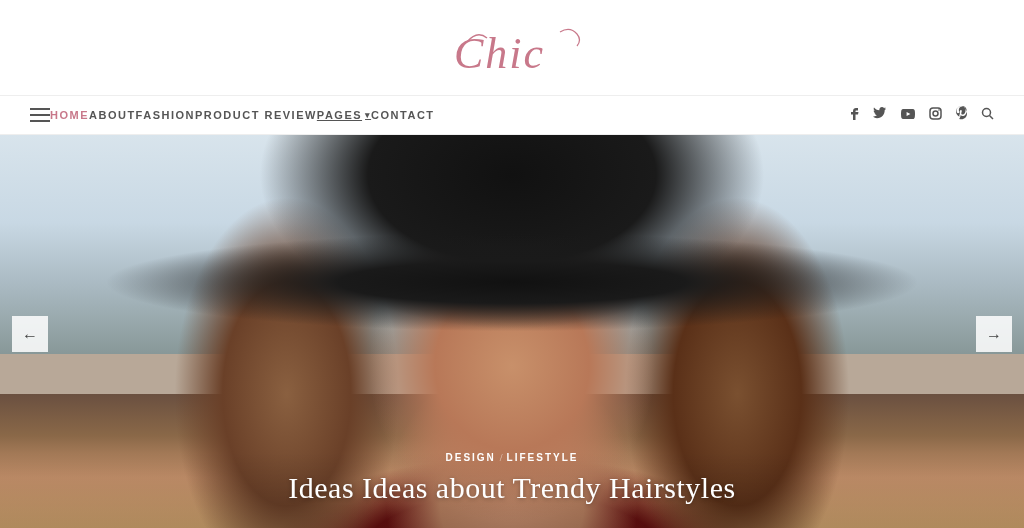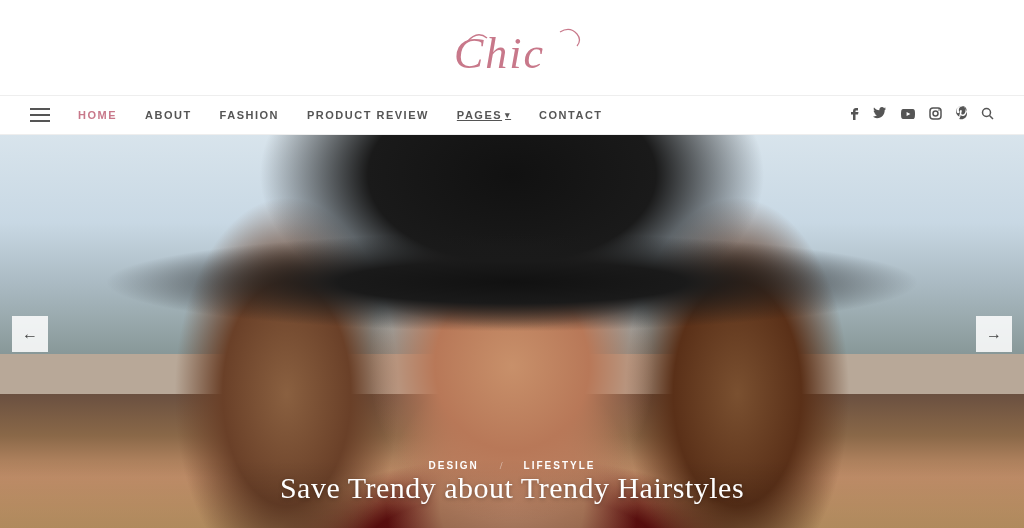--- a/index.html
+++ b/index.html
@@ -29,21 +29,20 @@
       display: flex;
       align-items: center;
       justify-content: space-between;
       padding: 0 30px;
       height: 40px;
     }
 
     .nav-left {
       display: flex;
       align-items: center;
-      gap: 28px;
     }
 
     .hamburger {
       display: flex;
       flex-direction: column;
       gap: 4px;
       cursor: pointer;
     }
 
     .hamburger span {
@@ -162,22 +161,22 @@
       padding-bottom: 28px;
       display: flex;
       flex-direction: column;
       align-items: center;
       z-index: 10;
       background: linear-gradient(transparent, rgba(0,0,0,0.18));
     }
 
     .hero-tags {
       display: flex;
-      gap: 21px;
-      margin-bottom: 0;
+      gap: 4px;
+      margin-bottom: 8px;
     }
 
     .hero-tag {
       font-family: Arial, sans-serif;
       font-size: 10px;
       letter-spacing: 2px;
       font-weight: 600;
       color: #fff;
       text-transform: uppercase;
     }
@@ -281,16 +280,16 @@
 
     <button class="prev-btn">←</button>
     <button class="next-btn">→</button>
 
     <div class="hero-overlay">
       <div class="hero-tags">
         <span class="hero-tag">DESIGN</span>
         <span class="hero-tag-sep">/</span>
         <span class="hero-tag">LIFESTYLE</span>
       </div>
-      <h1 class="hero-title">Save Trendy about Trendy Hairstyles</h1>
+      <h1 class="hero-title">Ideas Ideas about Trendy Hairstyles</h1>
     </div>
   </div>
 </div>
 
 </body></html>

